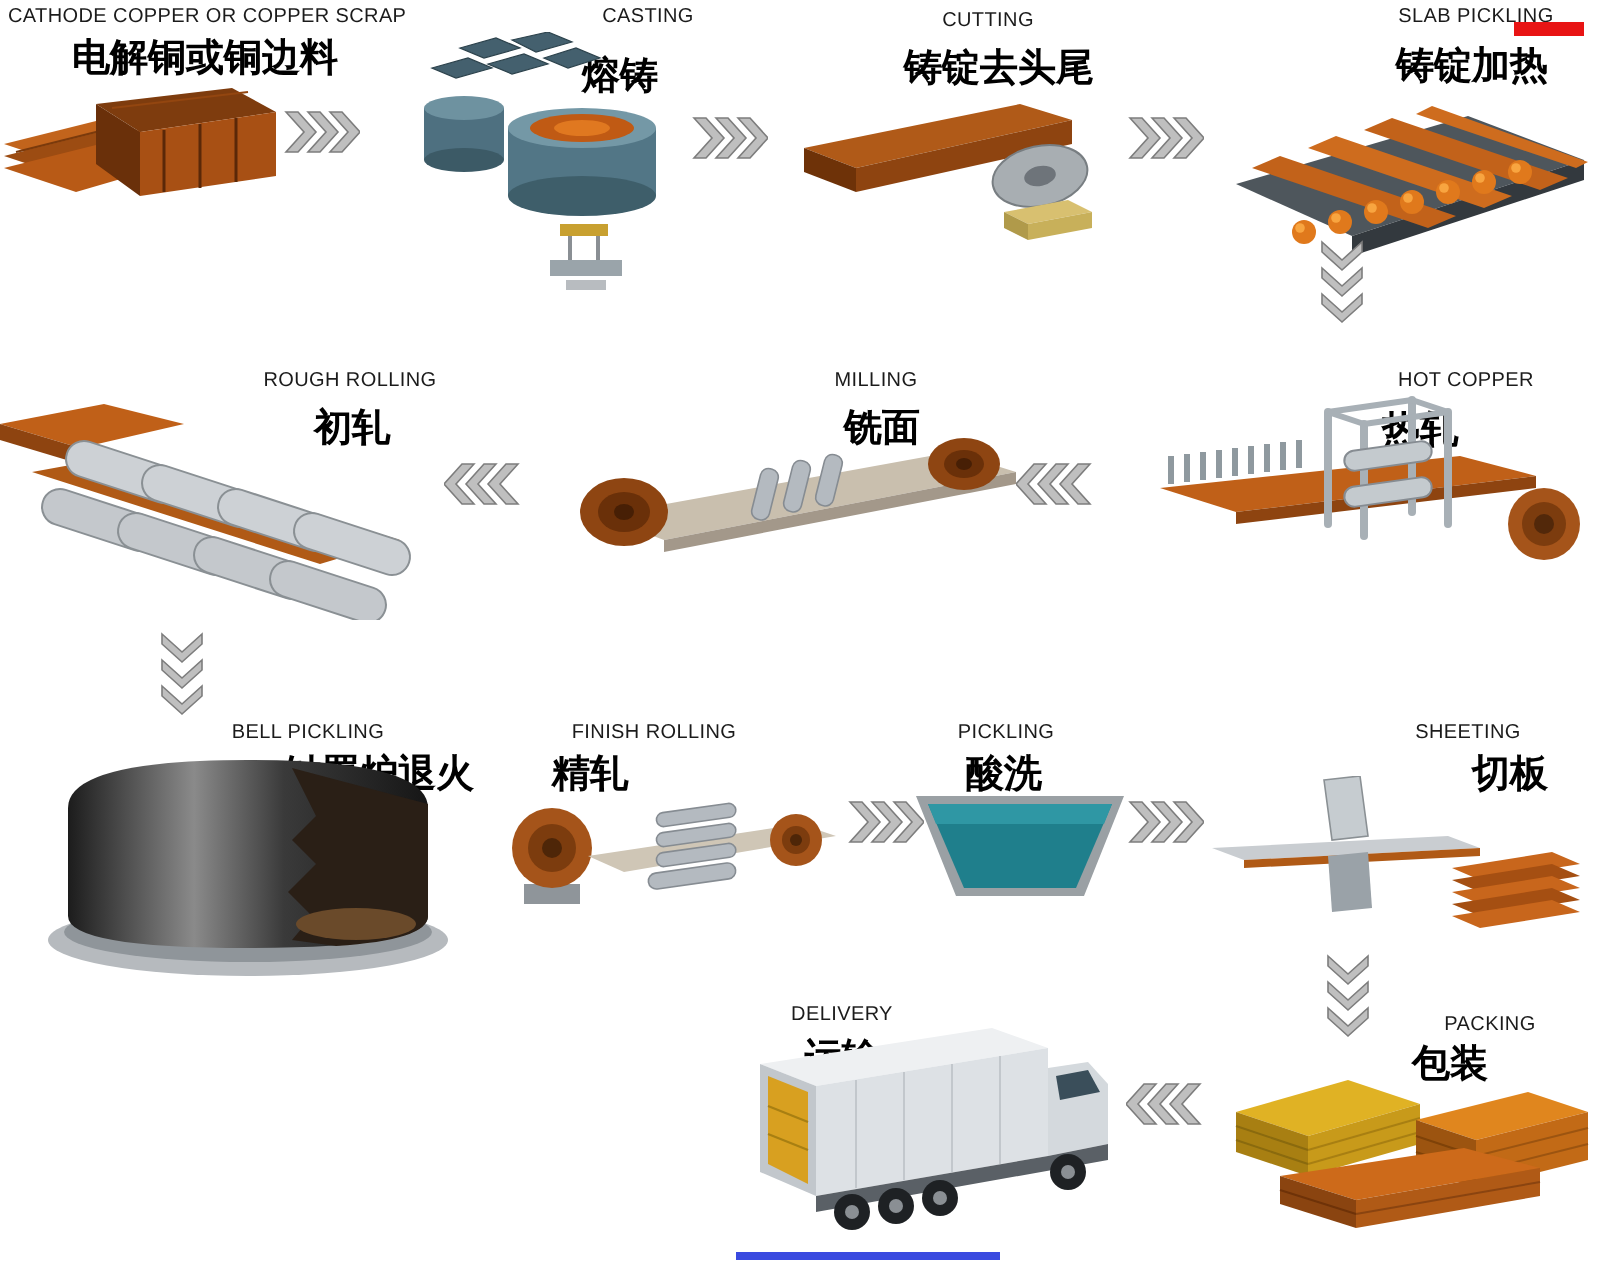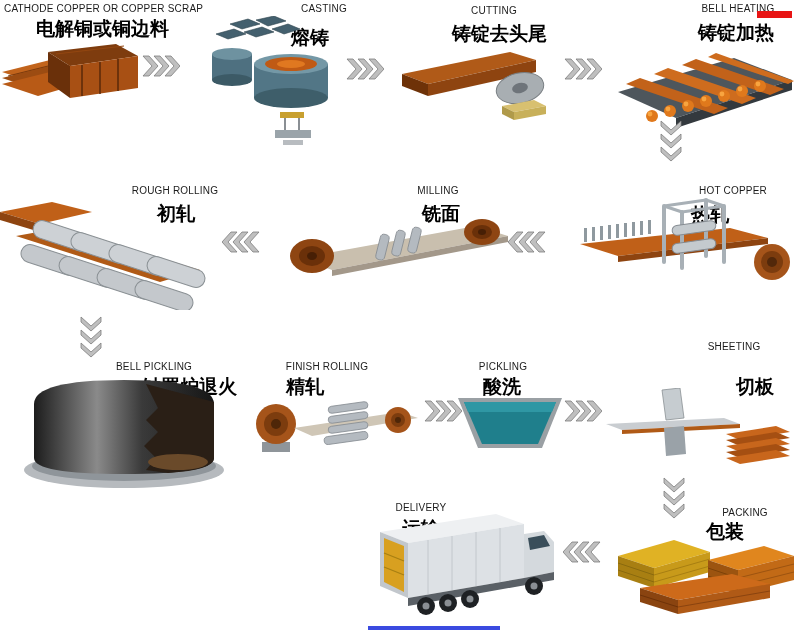--- a/index.html
+++ b/index.html
@@ -118,21 +118,21 @@
       <g fill="#bfbfbf" stroke="#7d7d7d" stroke-width="0.8">
         <path d="M1,1 L10,11 L1,21 L7,21 L16,11 L7,1 Z"></path>
         <path d="M12,1 L21,11 L12,21 L18,21 L27,11 L18,1 Z"></path>
         <path d="M23,1 L32,11 L23,21 L29,21 L38,11 L29,1 Z"></path>
       </g>
     </svg>
   </div>
 
   
   <section class="stage">
-    <div class="en center" style="left:678px;top:3px;width:120px;">BELL HEATING</div>
+    <div class="en center" style="left:678px;top:3px;width:120px;">SLAB PICKLING</div>
     <div class="red-marker" style="left:757px;top:11px;width:35px;height:7px;"></div>
     <div class="zh" style="left:698px;top:20px;">铸锭加热</div>
     <div class="illus" style="left:616px;top:40px;">
       <svg width="178" height="92" viewBox="0 0 178 92">
         <polygon points="2,52 118,18 176,40 60,78" fill="#4e565c"></polygon>
         <polygon points="60,78 176,40 176,50 60,88" fill="#33393e"></polygon>
         <g>
           <polygon points="10,44 98,74 112,68 24,38" fill="#c2621a"></polygon>
           <polygon points="38,34 126,64 140,58 52,28" fill="#ce6c1e"></polygon>
           <polygon points="66,25 154,55 168,49 80,19" fill="#c2621a"></polygon>
@@ -311,21 +311,21 @@
         <path d="M16,88 L16,34 Q16,10 106,10 Q196,10 196,34 L196,88 Q196,104 106,104 Q16,104 16,88 Z" fill="url(#bellgrad)"></path>
         <path d="M128,14 L196,32 L196,88 Q196,100 150,103 L128,100 L138,88 L126,76 L140,62 L128,50 L140,38 Z" fill="#2a1f16"></path>
         <ellipse cx="160" cy="92" rx="30" ry="8" fill="#6a4a2a"></ellipse>
       </svg>
     </div>
   </section>
 
   
   <section class="stage">
     <div class="en center" style="left:262px;top:361px;width:130px;">FINISH ROLLING</div>
-    <div class="zh" style="left:286px;top:374px;">精轧</div>
+    <div class="zh" style="left:276px;top:374px;">精轧</div>
     <div class="illus" style="left:250px;top:388px;">
       <svg width="172" height="80" viewBox="0 0 172 80">
         <rect x="12" y="54" width="28" height="10" fill="#8f959a"></rect>
         <circle cx="26" cy="36" r="20" fill="#a5541a"></circle>
         <circle cx="26" cy="36" r="12" fill="#7c3c0e"></circle>
         <circle cx="26" cy="36" r="5" fill="#4e2608"></circle>
         <polygon points="44,40 150,24 168,30 62,48" fill="#cfc6b6"></polygon>
         <g fill="#b4bac0" stroke="#868c92" stroke-width="0.8">
           <rect x="78" y="16" width="40" height="7" rx="3.5" transform="rotate(-8 98 19)"></rect>
           <rect x="78" y="26" width="40" height="7" rx="3.5" transform="rotate(-8 98 29)"></rect>
@@ -367,21 +367,21 @@
       <g fill="#bfbfbf" stroke="#7d7d7d" stroke-width="0.8">
         <path d="M1,1 L10,11 L1,21 L7,21 L16,11 L7,1 Z"></path>
         <path d="M12,1 L21,11 L12,21 L18,21 L27,11 L18,1 Z"></path>
         <path d="M23,1 L32,11 L23,21 L29,21 L38,11 L29,1 Z"></path>
       </g>
     </svg>
   </div>
 
   
   <section class="stage">
-    <div class="en center" style="left:678px;top:341px;width:112px;text-align:center;">SHEETING</div>
+    <div class="en center" style="left:678px;top:361px;width:112px;text-align:center;">SHEETING</div>
     <div class="zh" style="left:736px;top:374px;">切板</div>
     <div class="illus" style="left:606px;top:388px;">
       <svg width="185" height="84" viewBox="0 0 185 84">
         <polygon points="0,36 118,30 134,36 16,42" fill="#c9cdd1"></polygon>
         <polygon points="16,42 134,36 134,40 16,46" fill="#b05a16"></polygon>
         <polygon points="56,2 74,0 78,30 60,32" fill="#c6ccd0" stroke="#8a9094" stroke-width="0.8"></polygon>
         <polygon points="58,40 78,38 80,66 60,68" fill="#9aa2a8"></polygon>
         <g>
           <polygon points="120,46 170,38 184,44 134,52" fill="#c8661c"></polygon>
           <polygon points="120,52 170,44 184,50 134,58" fill="#a54f12"></polygon>

